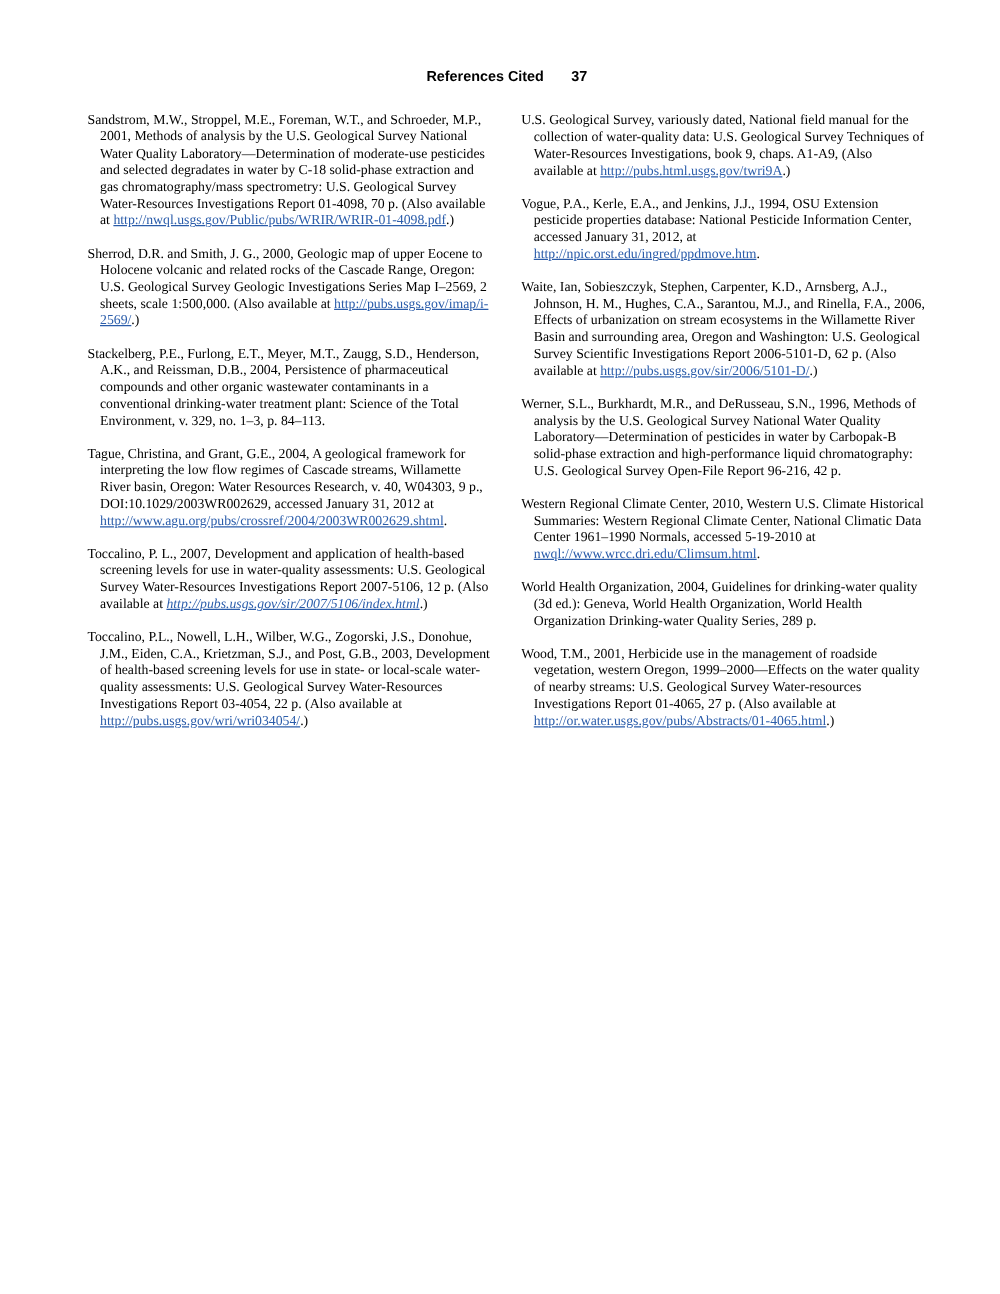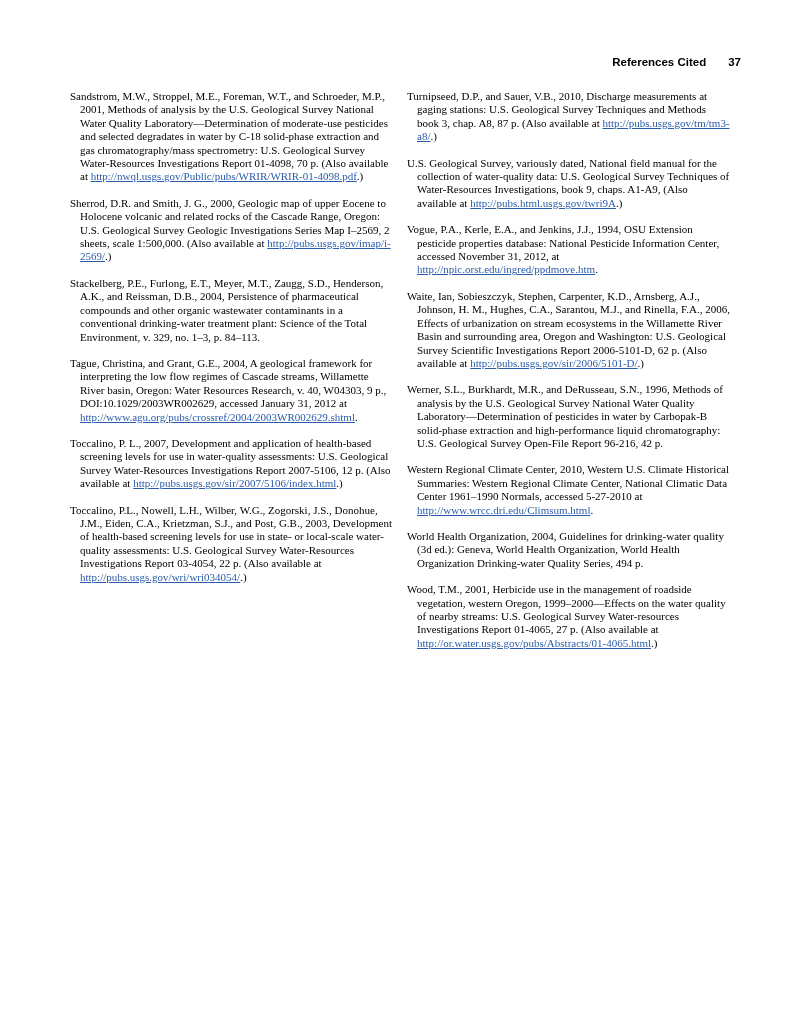--- a/index.html
+++ b/index.html
@@ -15,36 +15,37 @@
     background: #ffffff;
     font-family: "Liberation Serif", serif;
     color: #000000;
     overflow: hidden;
   }
   .page-header {
     position: absolute;
     top: 56px;
     left: 70px;
     right: 59px;
-    text-align: right;
+    text-align: center;
     font-family: "Liberation Sans", sans-serif;
     font-weight: bold;
     font-size: 11.5px;
     color: #000000;
   }
   .header-title {
     margin-right: 22px;
   }
   .columns {
     position: absolute;
     top: 90px;
     left: 70px;
     width: 670px;
     display: flex;
-    gap: 14px;
+    gap: 24px;
+    align-items: flex-end;
   }
   .col {
     width: 323px;
     flex: 0 0 323px;
   }
   .ref {
     margin: 0 0 13px 0;
     padding-left: 10px;
     text-indent: -10px;
     font-size: 11px;
@@ -65,28 +66,27 @@
   <div class="page-header">
     <span class="header-title">References Cited</span><span class="header-page">37</span>
   </div>
 
   <div class="columns">
     <div class="col">
         <p class="ref"><span>Sandstrom, M.W., Stroppel, M.E., Foreman, W.T., and Schroeder, M.P., 2001, Methods of analysis by the U.S. Geological Survey National Water Quality Laboratory—Determination of moderate-use pesticides and selected degradates in water by C-18 solid-phase extraction and gas chromatography/mass spectrometry: U.S. Geological Survey Water-Resources Investigations Report 01-4098, 70 p. (Also available at </span><a class="ref-link" href="#" style="color: rgb(42, 92, 170);">http://nwql.usgs.gov/Public/pubs/WRIR/WRIR-01-4098.pdf</a><span>.)</span></p>
         <p class="ref"><span>Sherrod, D.R. and Smith, J. G., 2000, Geologic map of upper Eocene to Holocene volcanic and related rocks of the Cascade Range, Oregon: U.S. Geological Survey Geologic Investigations Series Map I–2569, 2 sheets, scale 1:500,000. (Also available at </span><a class="ref-link" href="#" style="color: rgb(42, 92, 170);">http://pubs.usgs.gov/imap/i-2569/</a><span>.)</span></p>
         <p class="ref"><span>Stackelberg, P.E., Furlong, E.T., Meyer, M.T., Zaugg, S.D., Henderson, A.K., and Reissman, D.B., 2004, Persistence of pharmaceutical compounds and other organic wastewater contaminants in a conventional drinking-water treatment plant: Science of the Total Environment, v. 329, no. 1–3, p. 84–113.</span></p>
         <p class="ref"><span>Tague, Christina, and Grant, G.E., 2004, A geological framework for interpreting the low flow regimes of Cascade streams, Willamette River basin, Oregon: Water Resources Research, v. 40, W04303, 9 p., DOI:10.1029/2003WR002629, accessed January 31, 2012 at </span><a class="ref-link" href="#" style="color: rgb(42, 92, 170);">http://www.agu.org/pubs/crossref/2004/2003WR002629.shtml</a><span>.</span></p>
-        <p class="ref"><span>Toccalino, P. L., 2007, Development and application of health-based screening levels for use in water-quality assessments: U.S. Geological Survey Water-Resources Investigations Report 2007-5106, 12 p. (Also available at </span><a class="ref-link" href="#" style="color: rgb(42, 92, 170);">http://pubs.usgs.gov/sir/2007/5106/index.html</a><span>.)</span></p>
+        <p class="ref"><span>Toccalino, P. L., 2007, Development and application of health-based screening levels for use in water-quality assessments: U.S. Geological Survey Water-Resources Investigations Report 2007-5106, 12 p. (Also available at </span><a class="ref-link" href="#" style="color: rgb(42, 92, 170); font-style: italic;">http://pubs.usgs.gov/sir/2007/5106/index.html</a><span>.)</span></p>
         <p class="ref"><span>Toccalino, P.L., Nowell, L.H., Wilber, W.G., Zogorski, J.S., Donohue, J.M., Eiden, C.A., Krietzman, S.J., and Post, G.B., 2003, Development of health-based screening levels for use in state- or local-scale water-quality assessments: U.S. Geological Survey Water-Resources Investigations Report 03-4054, 22 p. (Also available at </span><a class="ref-link" href="#" style="color: rgb(42, 92, 170);">http://pubs.usgs.gov/wri/wri034054/</a><span>.)</span></p>
       </div>
     <div class="col">
-        <p class="ref"><span>Turnipseed, D.P., and Sauer, V.B., 2010, Discharge measurements at gaging stations: U.S. Geological Survey Techniques and Methods book 3, chap. A8, 87 p. (Also available at </span><a class="ref-link" href="#" style="color: rgb(42, 92, 170);">http://pubs.usgs.gov/tm/tm3-a8/</a><span>.)</span></p>
         <p class="ref"><span>U.S. Geological Survey, variously dated, National field manual for the collection of water-quality data: U.S. Geological Survey Techniques of Water-Resources Investigations, book 9, chaps. A1-A9, (Also available at </span><a class="ref-link" href="#" style="color: rgb(42, 92, 170);">http://pubs.html.usgs.gov/twri9A</a><span>.)</span></p>
-        <p class="ref"><span>Vogue, P.A., Kerle, E.A., and Jenkins, J.J., 1994, OSU Extension pesticide properties database: National Pesticide Information Center, accessed November 31, 2012, at </span><a class="ref-link" href="#" style="color: rgb(42, 92, 170); font-family: Liberation Serif, serif;">http://npic.orst.edu/ingred/ppdmove.htm</a><span>.</span></p>
+        <p class="ref"><span>Vogue, P.A., Kerle, E.A., and Jenkins, J.J., 1994, OSU Extension pesticide properties database: National Pesticide Information Center, accessed January 31, 2012, at </span><a class="ref-link" href="#" style="color: rgb(42, 92, 170); font-family: Liberation Serif, serif;">http://npic.orst.edu/ingred/ppdmove.htm</a><span>.</span></p>
         <p class="ref"><span>Waite, Ian, Sobieszczyk, Stephen, Carpenter, K.D., Arnsberg, A.J., Johnson, H. M., Hughes, C.A., Sarantou, M.J., and Rinella, F.A., 2006, Effects of urbanization on stream ecosystems in the Willamette River Basin and surrounding area, Oregon and Washington: U.S. Geological Survey Scientific Investigations Report 2006-5101-D, 62 p. (Also available at </span><a class="ref-link" href="#" style="color: rgb(42, 92, 170);">http://pubs.usgs.gov/sir/2006/5101-D/</a><span>.)</span></p>
         <p class="ref"><span>Werner, S.L., Burkhardt, M.R., and DeRusseau, S.N., 1996, Methods of analysis by the U.S. Geological Survey National Water Quality Laboratory—Determination of pesticides in water by Carbopak-B solid-phase extraction and high-performance liquid chromatography: U.S. Geological Survey Open-File Report 96-216, 42 p.</span></p>
-        <p class="ref"><span>Western Regional Climate Center, 2010, Western U.S. Climate Historical Summaries: Western Regional Climate Center, National Climatic Data Center 1961–1990 Normals, accessed 5-27-2010 at </span><a class="ref-link" href="#" style="color: rgb(42, 92, 170);">http://www.wrcc.dri.edu/Climsum.html</a><span>.</span></p>
-        <p class="ref"><span>World Health Organization, 2004, Guidelines for drinking-water quality (3d ed.): Geneva, World Health Organization, World Health Organization Drinking-water Quality Series, 494 p.</span></p>
+        <p class="ref"><span>Western Regional Climate Center, 2010, Western U.S. Climate Historical Summaries: Western Regional Climate Center, National Climatic Data Center 1961–1990 Normals, accessed 5-19-2010 at </span><a class="ref-link" href="#" style="color: rgb(42, 92, 170);">nwql://www.wrcc.dri.edu/Climsum.html</a><span>.</span></p>
+        <p class="ref"><span>World Health Organization, 2004, Guidelines for drinking-water quality (3d ed.): Geneva, World Health Organization, World Health Organization Drinking-water Quality Series, 289 p.</span></p>
         <p class="ref"><span>Wood, T.M., 2001, Herbicide use in the management of roadside vegetation, western Oregon, 1999–2000—Effects on the water quality of nearby streams: U.S. Geological Survey Water-resources Investigations Report 01-4065, 27 p. (Also available at </span><a class="ref-link" href="#" style="color: rgb(42, 92, 170);">http://or.water.usgs.gov/pubs/Abstracts/01-4065.html</a><span>.)</span></p>
       </div>
   </div>
 
 </div>
 
 </body></html>

